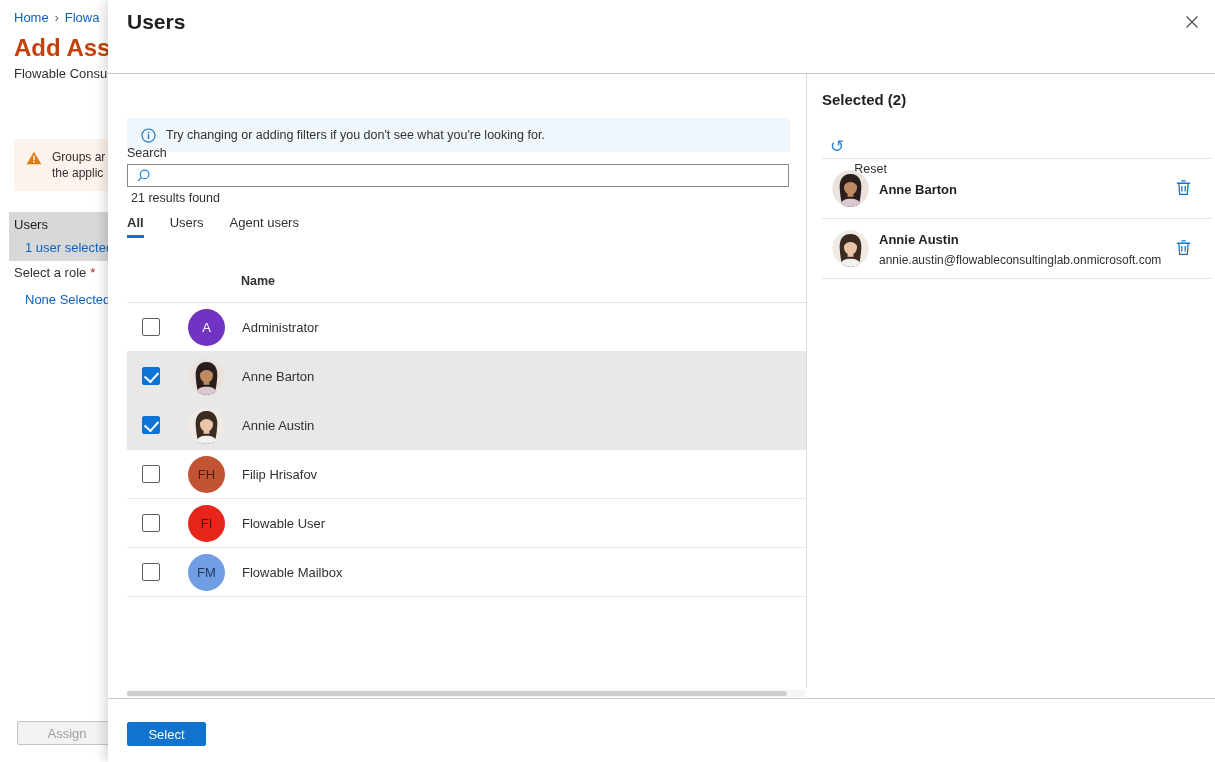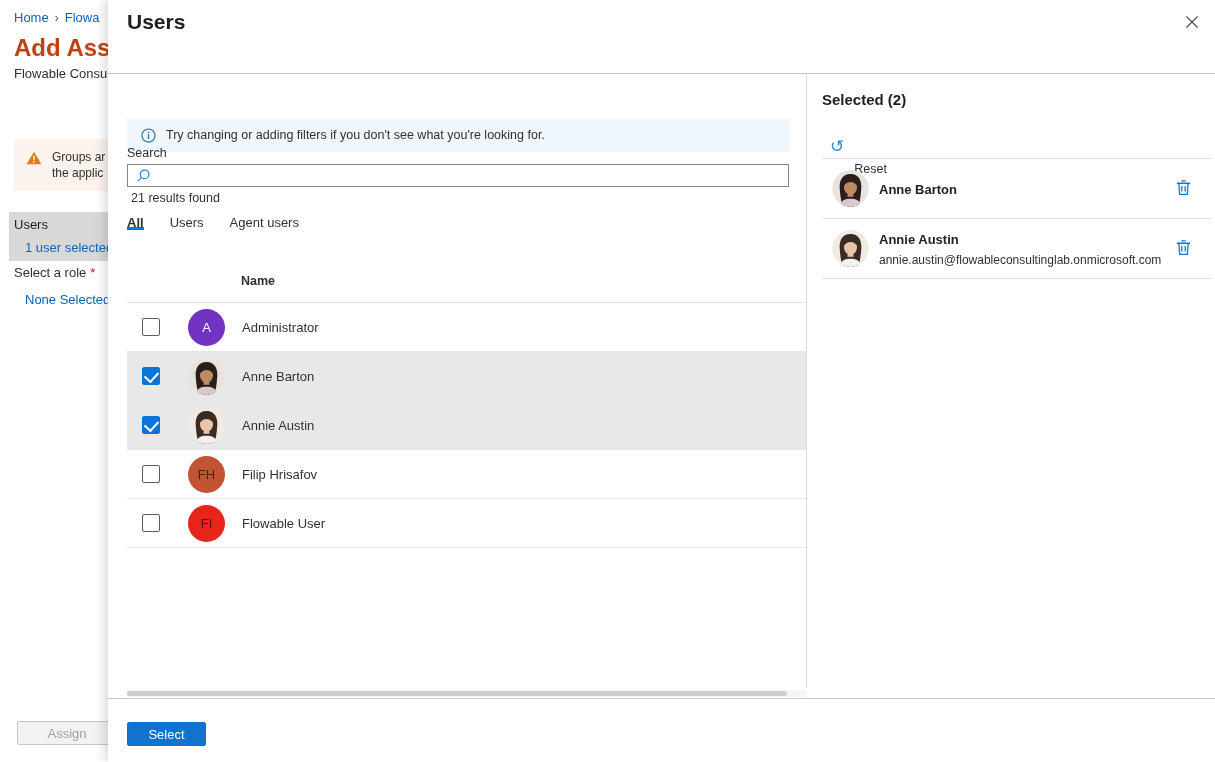--- a/index.html
+++ b/index.html
@@ -36,21 +36,21 @@
   
   .banner { position:absolute; left:19px; top:90px; width:663px; height:34px; background:#eff6fc;
     display:flex; align-items:center; padding-left:14px;margin-top:28px; }
   .banner-text { font-size:12.5px; margin-left:10px; color:#323130; }
   .search-label { position:absolute; left:19px; top:146px; font-size:12.5px; }
   .search-box { position:absolute; left:19px; top:164px; width:662px; height:23px; border:1px solid #8a8886;
     background:#fff; display:flex; align-items:center; padding-left:8px; }
   .search-input { border:none; outline:none; flex:1; font-size:13px; font-family:inherit; margin-left:8px; background:transparent; }
   .results-count { position:absolute; left:23px; top:191px; font-size:12.5px; }
   .tabs { position:absolute; left:19px; top:215px; display:flex; gap:26px; }
-  .tab { font-size:13px; color:#323130; position:relative; cursor:pointer; background:none; border:none; font-family:inherit; }
+  .tab { font-size:13px; color:#323130; padding-bottom:8px; position:relative; cursor:pointer; background:none; border:none; font-family:inherit; }
   .tab.active { font-weight:700; }
   .tab.active::after { content:""; position:absolute; left:0; right:0; bottom:0; height:3px; background:#0b74d6; }
 
   .name-header { position:absolute; left:133px; top:274px; font-size:12.5px; font-weight:700; }
   .table-hr { position:absolute; left:19px; top:302px; width:679px; border-top:1px solid #e4e3e1; }
 
   .list { position:absolute; left:19px; top:303px; width:679px; height:386px; overflow:hidden; }
   .row { height:49px; display:flex; align-items:center; border-bottom:1px solid #e8e7e5; cursor:pointer; background:#fff; }
   .row.hl { background:#e8e8e8; border-bottom-color:#e8e8e8; }
   .cb { width:18px; height:18px; border:1px solid #605e5c; border-radius:2px; background:#fff;
@@ -208,20 +208,25 @@
       <div class="row">
         <span class="cb"></span>
         <span class="avatar" style="background:#c25433;color:#4d2110">FH</span>
         <span class="row-name">Filip Hrisafov</span>
       </div>
       <div class="row">
         <span class="cb"></span>
         <span class="avatar" style="background:#e8251a;color:#5e0f0a">FI</span>
         <span class="row-name">Flowable User</span>
       </div>
+      <div class="row">
+        <span class="cb"></span>
+        <span class="avatar" style="background:#719ee3;color:#20395c">FM</span>
+        <span class="row-name">Flowable Mailbox</span>
+      </div>
     </div>
 
   <div class="hscroll">
       <div class="thumb"></div>
     </div>
   <div class="vdivider"></div>
 
   <div class="sel-title">Selected (2)</div>
   <button class="reset-btn">
     <span class="reset-icon">↺</span>

